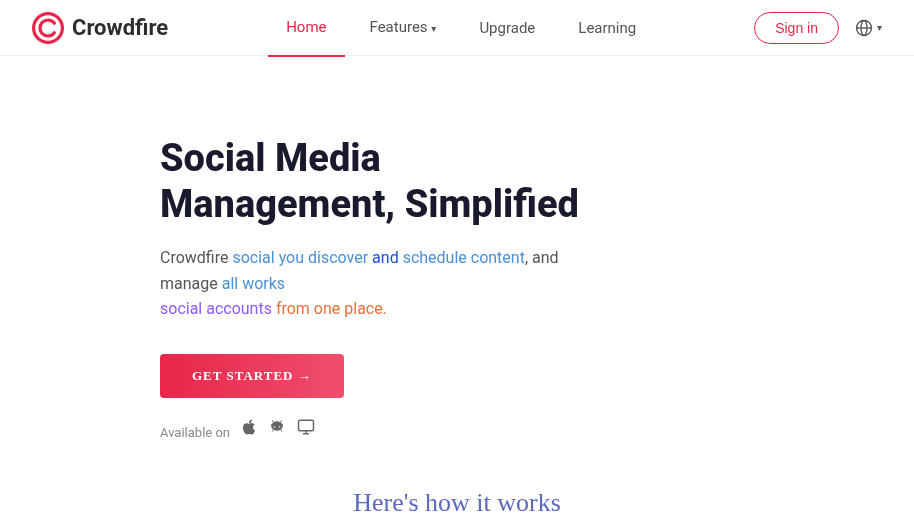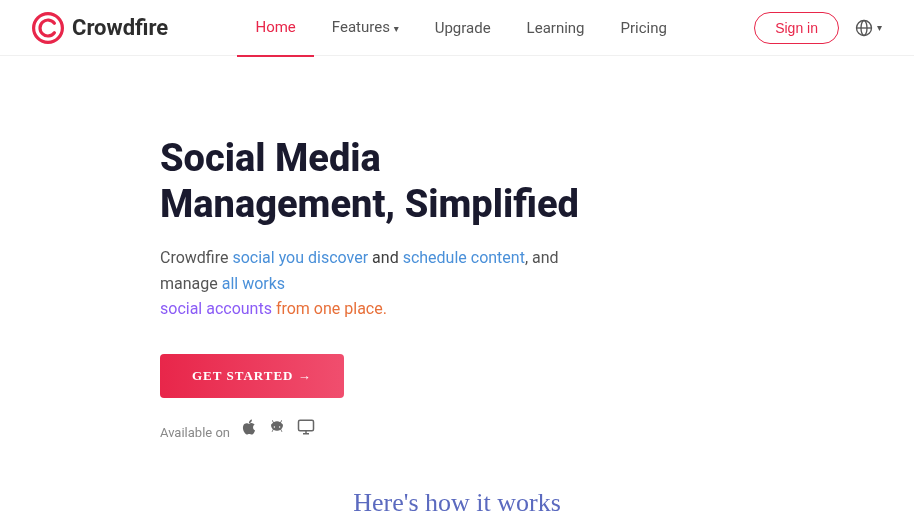--- a/index.html
+++ b/index.html
@@ -40,21 +40,21 @@
 
     .logo-text {
       font-size: 22px;
       font-weight: 700;
       color: #2d2d2d;
     }
 
     .nav-links {
       display: flex;
       align-items: center;
-      gap: 0;
+      gap: 7px;
       list-style: none;
     }
 
     .nav-links li a {
       text-decoration: none;
       color: #555;
       font-size: 15px;
       padding: 0 18px;
       display: block;
       line-height: 56px;
@@ -198,44 +198,41 @@
         <span>Features</span>
         <span class="chevron-down">▾</span>
       </a>
     </li>
     <li>
       <a href="#">Upgrade</a>
     </li>
     <li>
       <a href="#">Learning</a>
     </li>
-    <li>
-      <a href="#">Pricing</a>
-    </li>
   </ul>
 
   <div class="nav-right">
     <button class="btn-signin">Sign in</button>
     <button class="globe-btn">
       <svg width="18" height="18" viewBox="0 0 24 24" fill="none" stroke="#555" stroke-width="1.8">
         <circle cx="12" cy="12" r="10"></circle>
         <ellipse cx="12" cy="12" rx="4" ry="10"></ellipse>
         <line x1="2" y1="12" x2="22" y2="12"></line>
       </svg>
       <span style="font-size:10px;color:#555">▾</span>
     </button>
   </div>
 </nav>
 
 <main>
   <div class="hero">
     <h1 class="hero-title">Social Media Management, Simplified</h1>
     <p class="hero-subtitle">
       <span>
-        <span style="color:#555">Crowdfire </span><span style="color:#4a90d9">social you discover</span><span style="color:#404040"> and </span><span style="color:#4a90d9">schedule content</span><span style="color:#555">, and manage </span><span style="color:#4a90d9">all works</span>
+        <span style="color:#555">Crowdfire </span><span style="color:#4a90d9">social you discover</span><span style="color:#1d4ed8"> and </span><span style="color:#4a90d9">schedule content</span><span style="color:#555">, and manage </span><span style="color:#4a90d9">all works</span>
         <br>
         <span style="color:#8b5cf6">social accounts </span><span style="color:#e8703a">from one place.</span>
       </span>
     </p>
     <button class="btn-get-started">GET STARTED →</button>
     <div class="available-on">
       <span>Available on</span>
       <div class="platform-icons">
 
         <span class="platform-icon">

